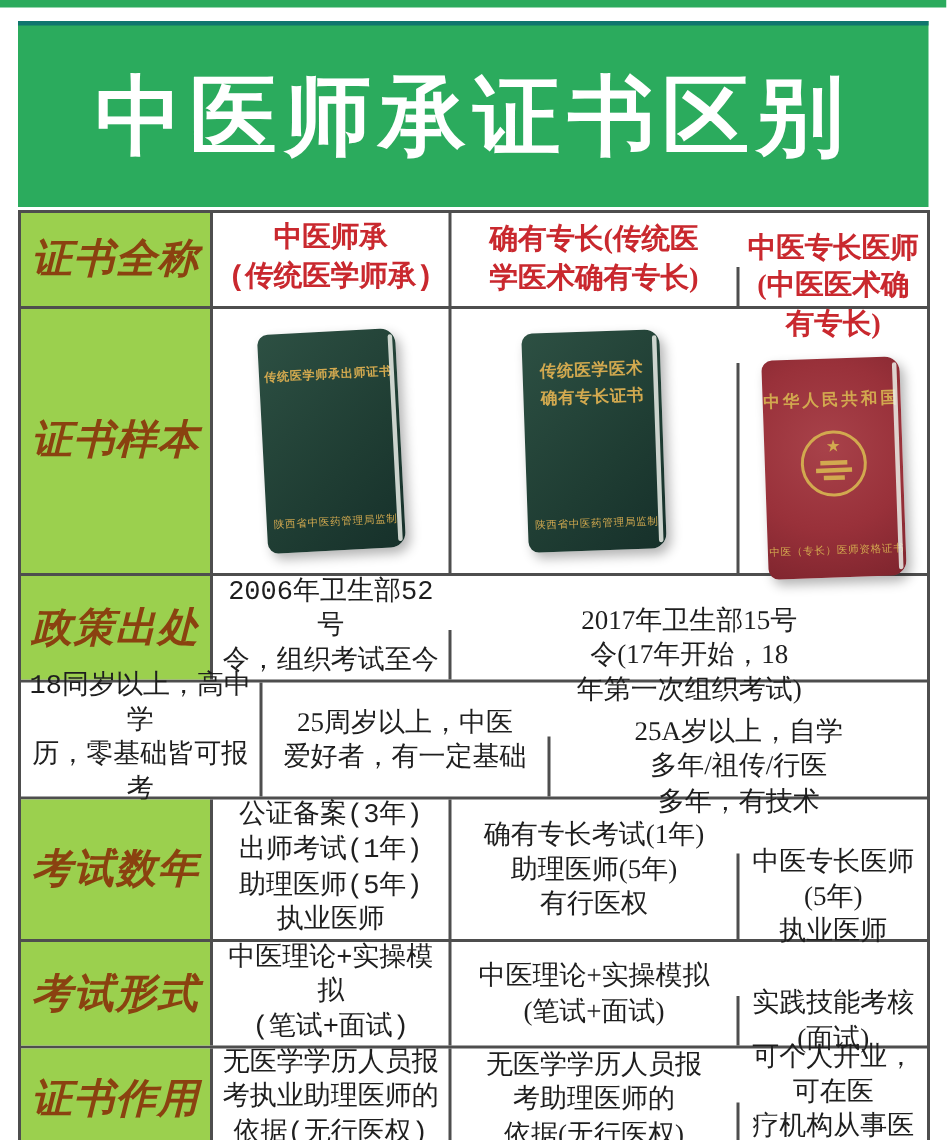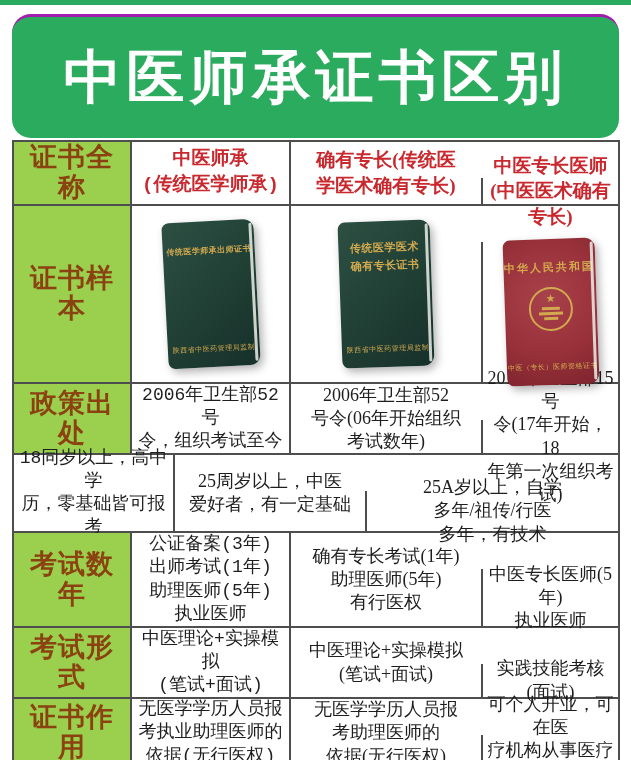--- a/index.html
+++ b/index.html
@@ -17,32 +17,32 @@
   }
   *{margin:0;padding:0;box-sizing:border-box;}
   html,body{width:631px;height:760px;overflow:hidden;background:#ffffff;
     font-family:"Liberation Serif","DejaVu Serif",serif;}
   .page{position:relative;width:631px;height:760px;background:#ffffff;}
 
   .top-strip{position:absolute;left:0;top:0;width:631px;height:5px;background:var(--header_green);}
 
   .banner{position:absolute;left:12px;top:14px;width:607px;height:124px;
     background:var(--header_green);display:flex;align-items:center;justify-content:center;
-    border-top:3px solid #a21caf;border-radius:19px;}
+    border-top:3px solid #0f766e;}
   .banner .title{color:#ffffff;font-size:58px;font-weight:bold;letter-spacing:5px;white-space:nowrap;}
 
   .tbl{position:absolute;left:12px;top:140px;width:608px;border:2px solid var(--border_gray);
     background:#ffffff;}
   .row{display:flex;width:100%;}
   .row + .row{border-top:2px solid var(--border_gray);}
   .cell{white-space:pre-line;text-align:center;display:flex;flex-direction:column;
     align-items:center;justify-content:center;color:var(--body_text);font-size:18px;line-height:1.28;
     padding:2px 3px;}
   .cell + .cell{border-left:2px solid var(--border_gray);}
-  .c0{width:116px;flex:none;}
+  .c0{width:126px;flex:none;font-style:italic;}
   .c1{width:159px;flex:none;font-family:Liberation Mono, monospace;}
   .c2{width:192px;flex:none;}
   .c3{flex:1;margin-top:36px;}
   .label{background:var(--label_green);color:var(--label_text);font-size:27px;font-weight:bold;
     letter-spacing:1px;line-height:1.1;}
   .redtext{color:var(--highlight_red);font-weight:bold;font-size:19px;line-height:1.35;}
 
   .r-fullname{height:62px;}
   .r-sample{height:178px;}
   .r-policy{height:71px;}
@@ -130,23 +130,20 @@
             <div class="bfooter">中医（专长）医师资格证书</div>
           </div>
         </div>
       </div>
     </div>
 
     <div class="row r-policy">
       <div class="cell c0 label">政策出处</div>
       <div class="cell c1">2006年卫生部52号
 令，组织考试至今</div>
-      <div class="cell c2">2006年卫生部52
-号令(06年开始组织
-考试数年)</div>
       <div class="cell c3">2017年卫生部15号
 令(17年开始，18
 年第一次组织考试)</div>
     </div>
 
     <div class="row r-people">
       <div class="cell c1">18同岁以上，高中学
 历，零基础皆可报考</div>
       <div class="cell c2">25周岁以上，中医
 爱好者，有一定基础</div>

